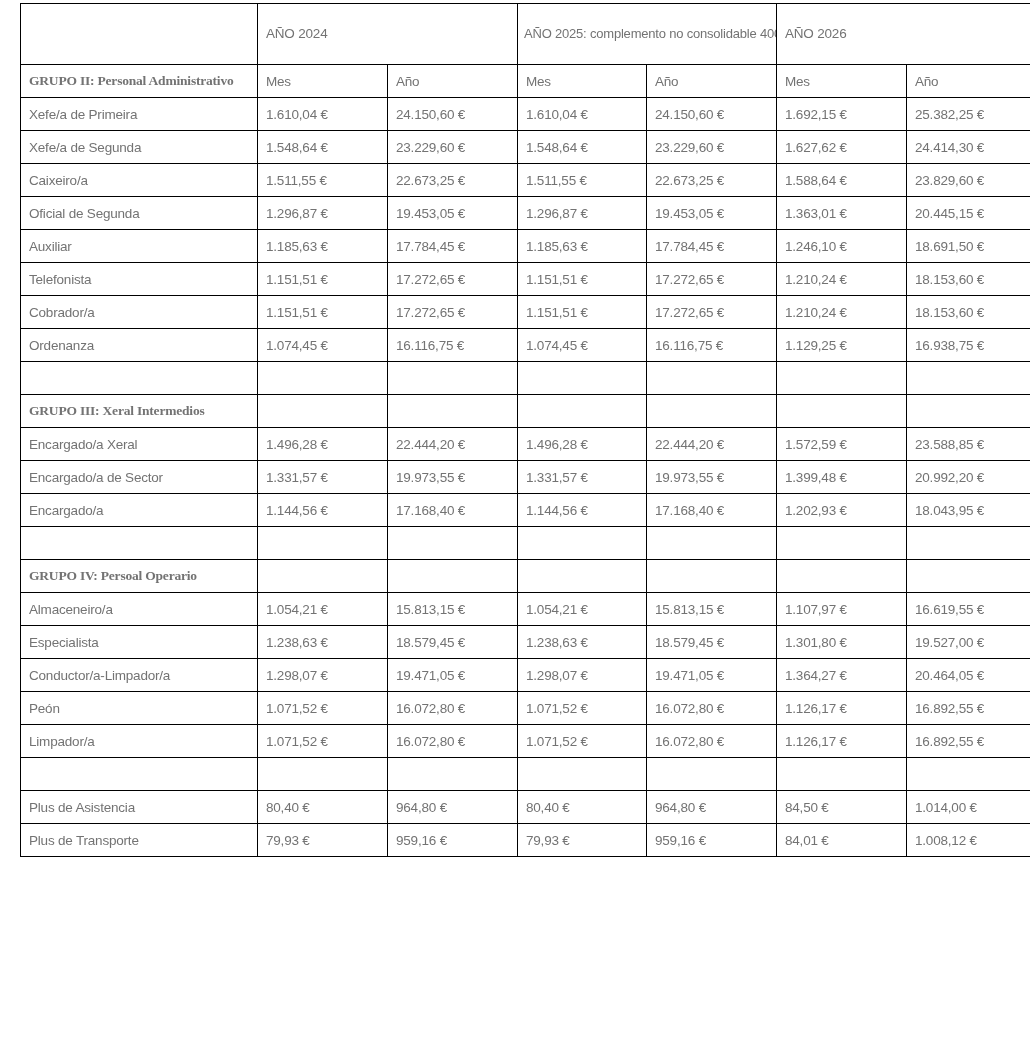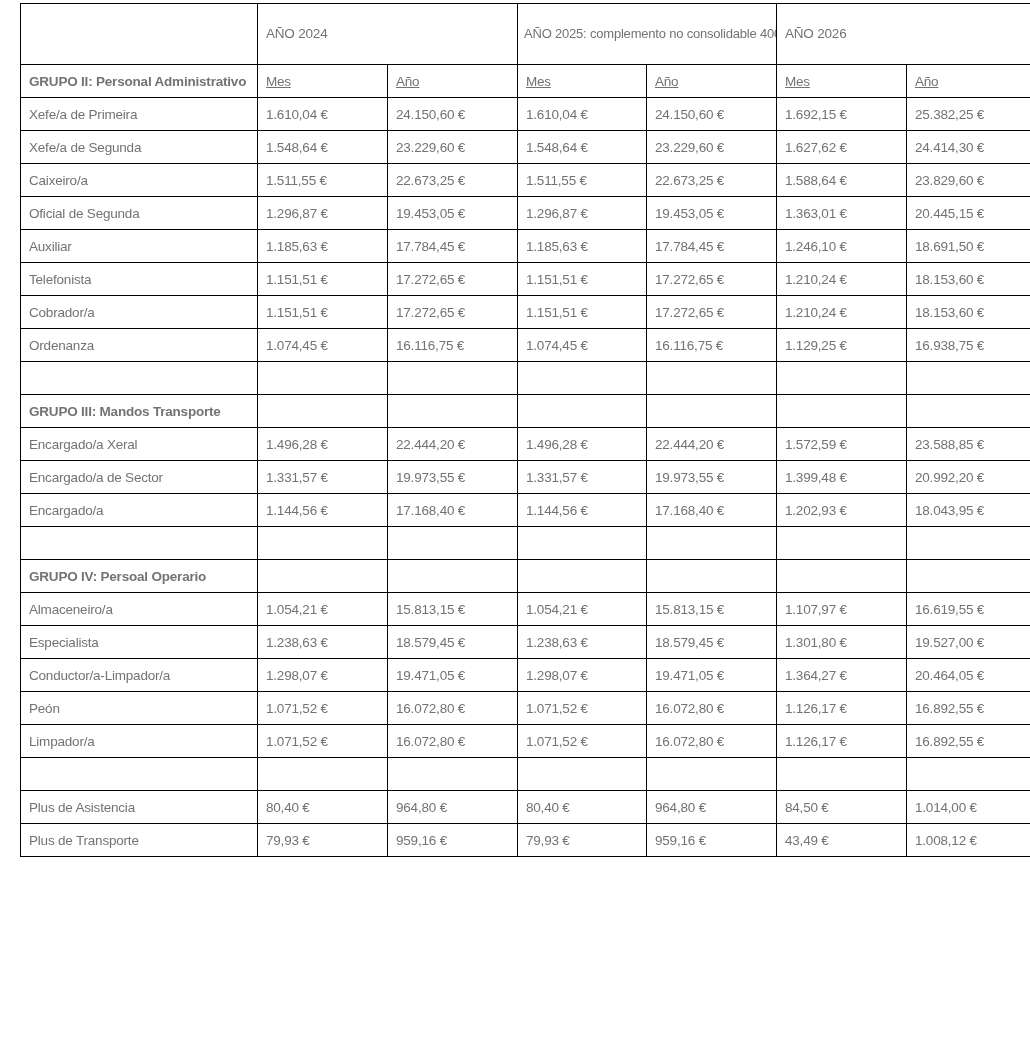--- a/index.html
+++ b/index.html
@@ -38,24 +38,23 @@
     white-space: normal;
     line-height: 1.25;
   }
   td.year-head.small {
     font-size: 13px;
     padding: 2px 6px;
   }
   td.colhead {
     font-weight: bold;
     text-align: center;
-    text-decoration: underline;
   }
   td.label { text-align: left; }
-  td.label.group { font-weight: bold; }
+  td.label.group { font-weight: bold; font-family: Liberation Serif, serif; }
   td.num {
     text-align: right;
     padding-right: 12px;
   }
 </style>
 </head>
 <body>
 
 <table class="salary">
   <colgroup>
@@ -160,21 +159,21 @@
       <tr>
         <td class="label"></td>
         <td class="num"></td>
         <td class="num"></td>
         <td class="num"></td>
         <td class="num"></td>
         <td class="num"></td>
         <td class="num"></td>
       </tr>
       <tr>
-        <td class="label group">GRUPO III: Mandos Transporte</td>
+        <td class="label group">GRUPO III: Xeral Intermedios</td>
         <td class="num"></td>
         <td class="num"></td>
         <td class="num"></td>
         <td class="num"></td>
         <td class="num"></td>
         <td class="num"></td>
       </tr>
       <tr>
         <td class="label">Encargado/a Xeral</td>
         <td class="num">1.496,28 €</td>
@@ -282,17 +281,17 @@
         <td class="num">964,80 €</td>
         <td class="num">84,50 €</td>
         <td class="num">1.014,00 €</td>
       </tr>
       <tr>
         <td class="label">Plus de Transporte</td>
         <td class="num">79,93 €</td>
         <td class="num">959,16 €</td>
         <td class="num">79,93 €</td>
         <td class="num">959,16 €</td>
-        <td class="num">43,49 €</td>
+        <td class="num">84,01 €</td>
         <td class="num">1.008,12 €</td>
       </tr>
     </tbody>
 </table>
 
 </body></html>

